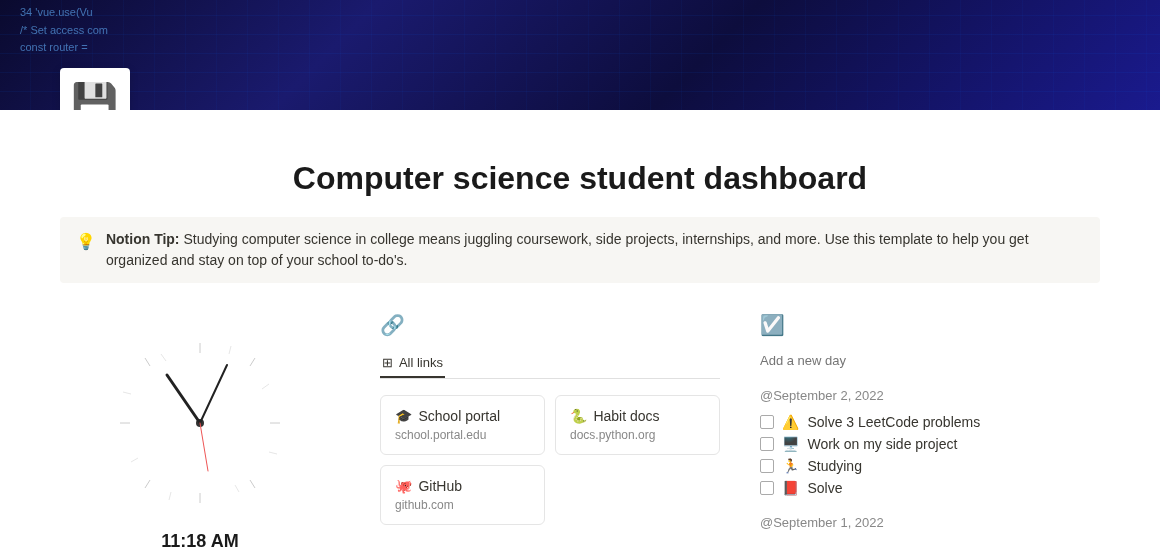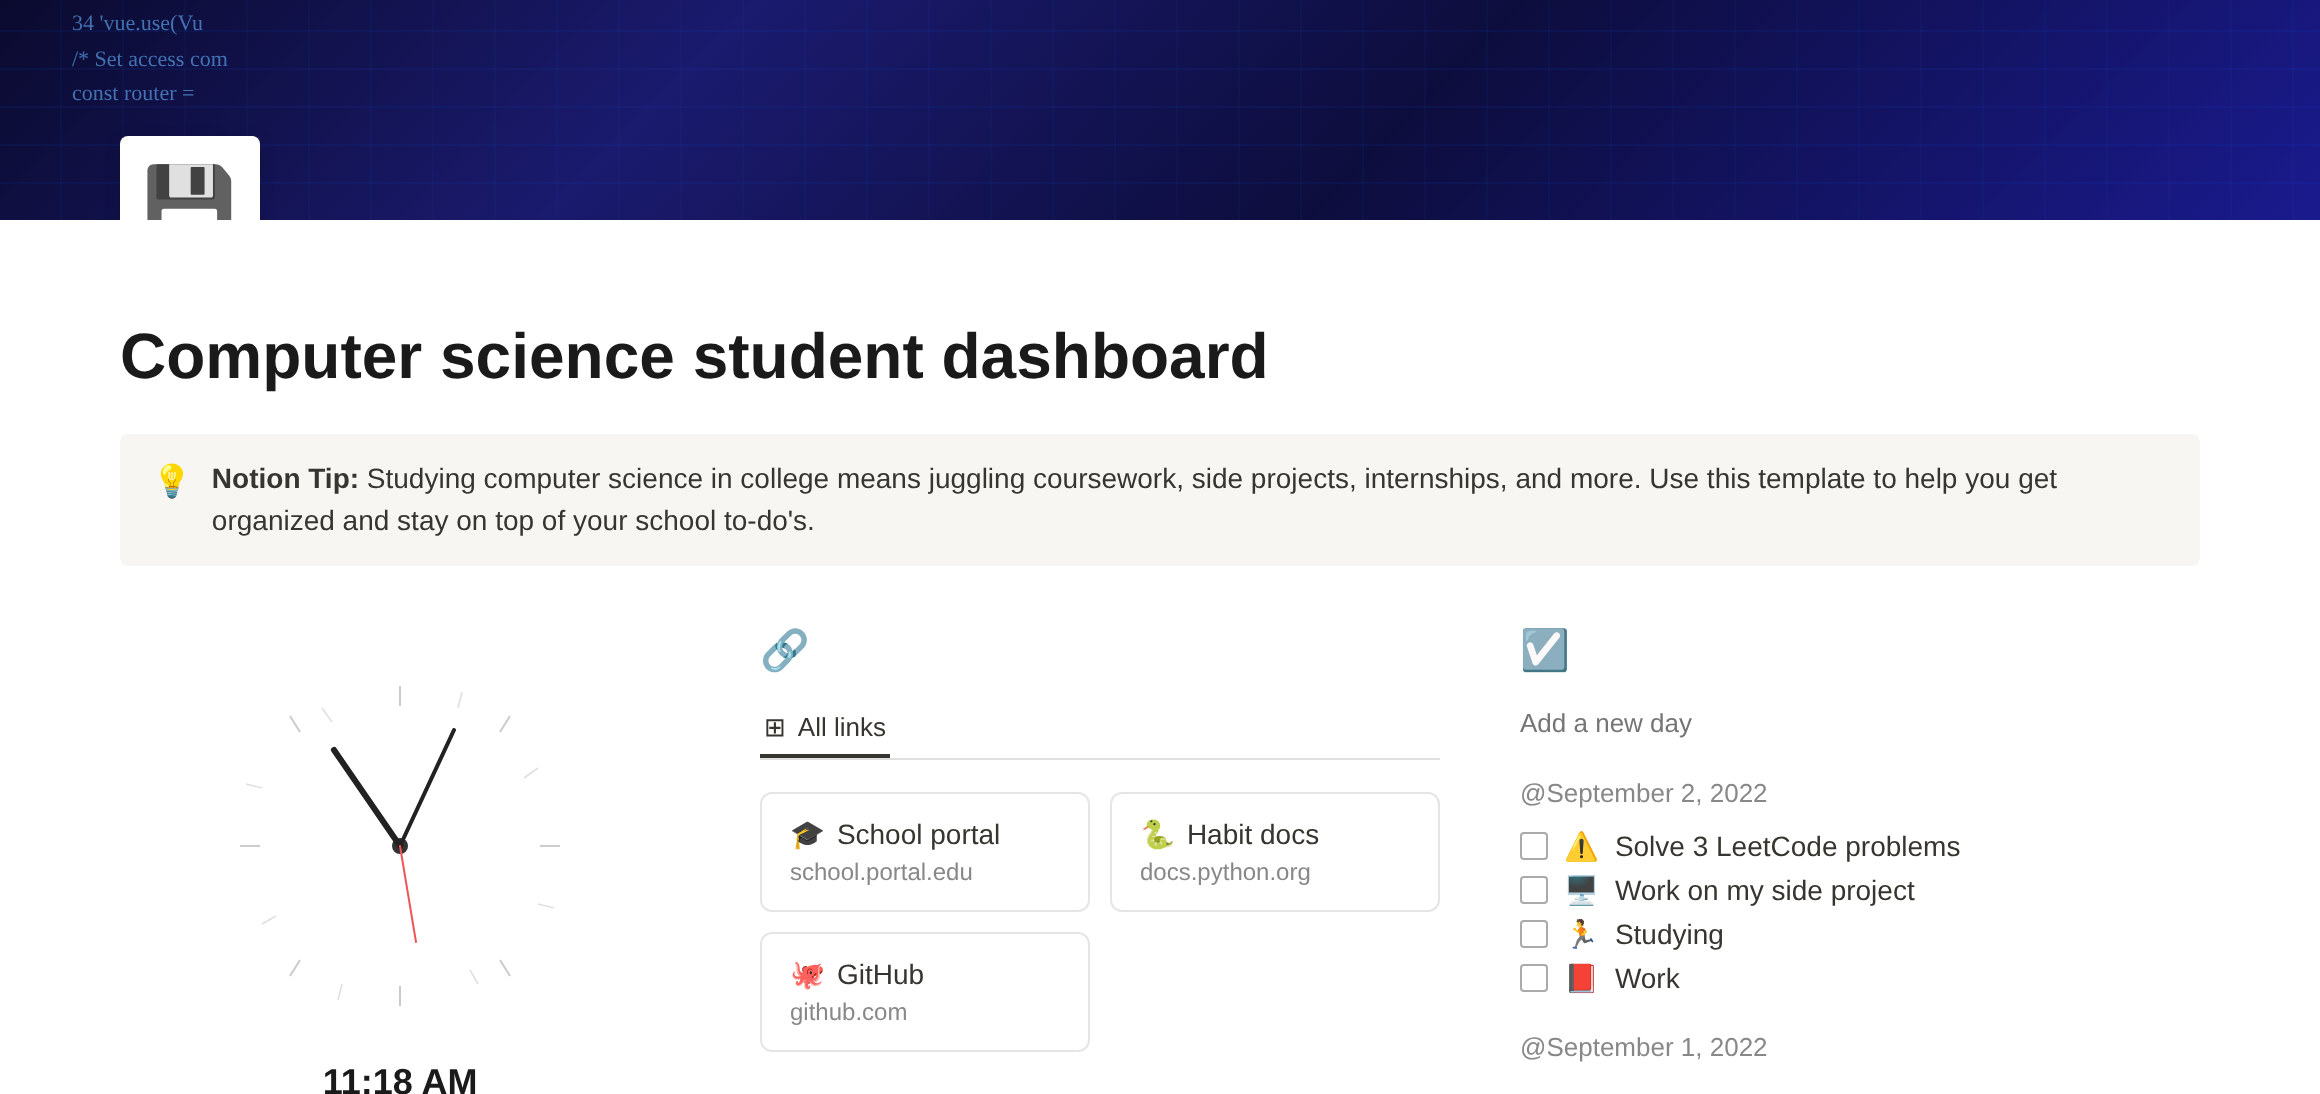--- a/index.html
+++ b/index.html
@@ -36,22 +36,22 @@
         90deg,
         transparent,
         transparent 30px,
         rgba(0,100,255,0.05) 30px,
         rgba(0,100,255,0.05) 31px
       );
     }
     .banner-code {
       position: absolute;
       top: 4px;
-      left: 36px;
-      font-family: Liberation Serif, serif;
+      left: 20px;
+      font-family: Liberation Sans, sans-serif;
       font-size: 11px;
       color: rgba(100,180,255,0.6);
       line-height: 1.6;
     }
     .banner-code span { display: block; }
 
     
     .page-icon-wrapper {
       position: absolute;
       bottom: -28px;
@@ -70,20 +70,21 @@
     
     .main-content {
       padding: 50px 60px 30px 60px;
     }
 
     .page-title {
       font-size: 32px;
       font-weight: 700;
       color: #1a1a1a;
       margin-bottom: 20px;
+      text-align: center;
     }
 
     
     .callout {
       background: #f7f6f3;
       border-radius: 4px;
       padding: 12px 16px;
       display: flex;
       gap: 10px;
       margin-bottom: 30px;
@@ -361,21 +362,21 @@
 
         <div class="habit-item">
           <div class="habit-checkbox"></div>
           <span class="habit-emoji">🏃</span>
           <span>Studying</span>
         </div>
 
         <div class="habit-item">
           <div class="habit-checkbox"></div>
           <span class="habit-emoji">📕</span>
-          <span>Work</span>
+          <span>Solve</span>
         </div>
       </div>
 
       
       <div class="date-group">
         <div class="date-label">@September 1, 2022</div>
       </div>
     </div>
 
   </div>

